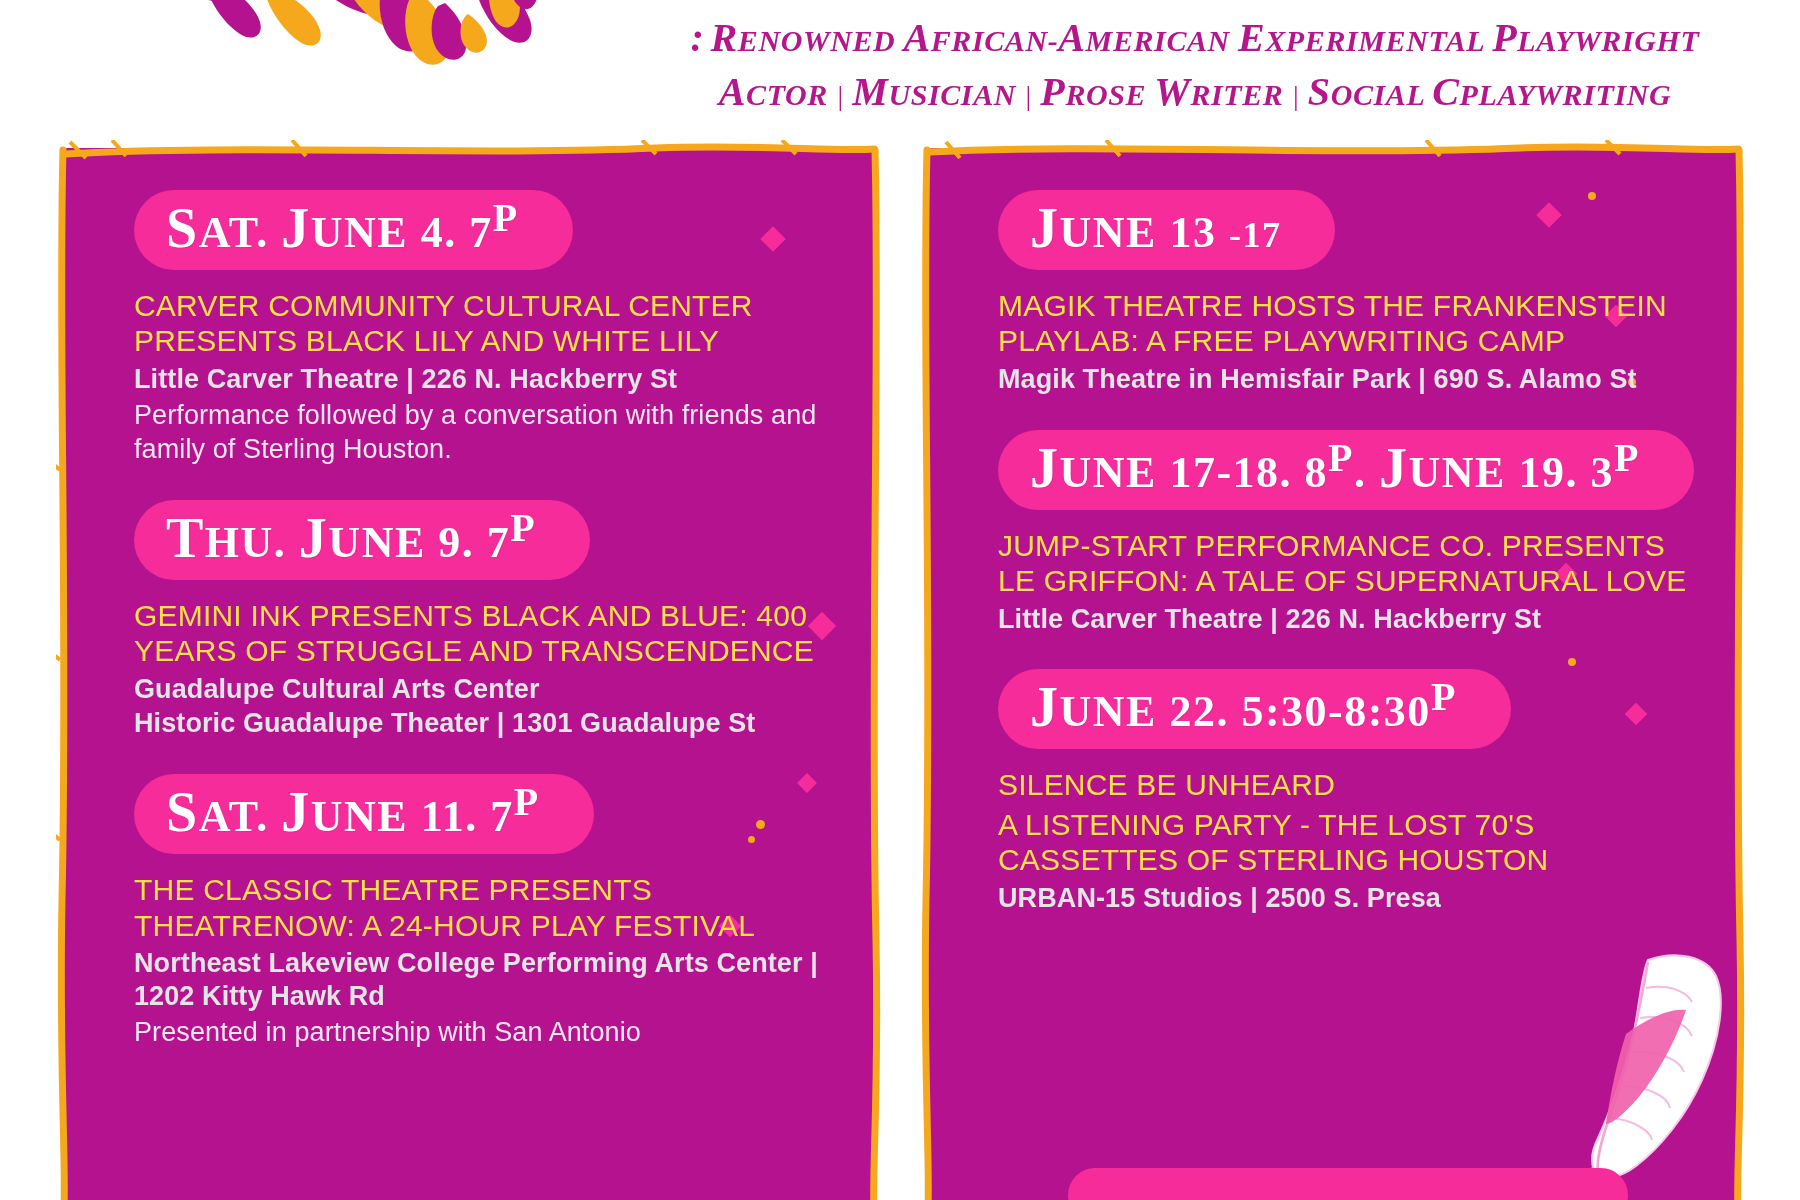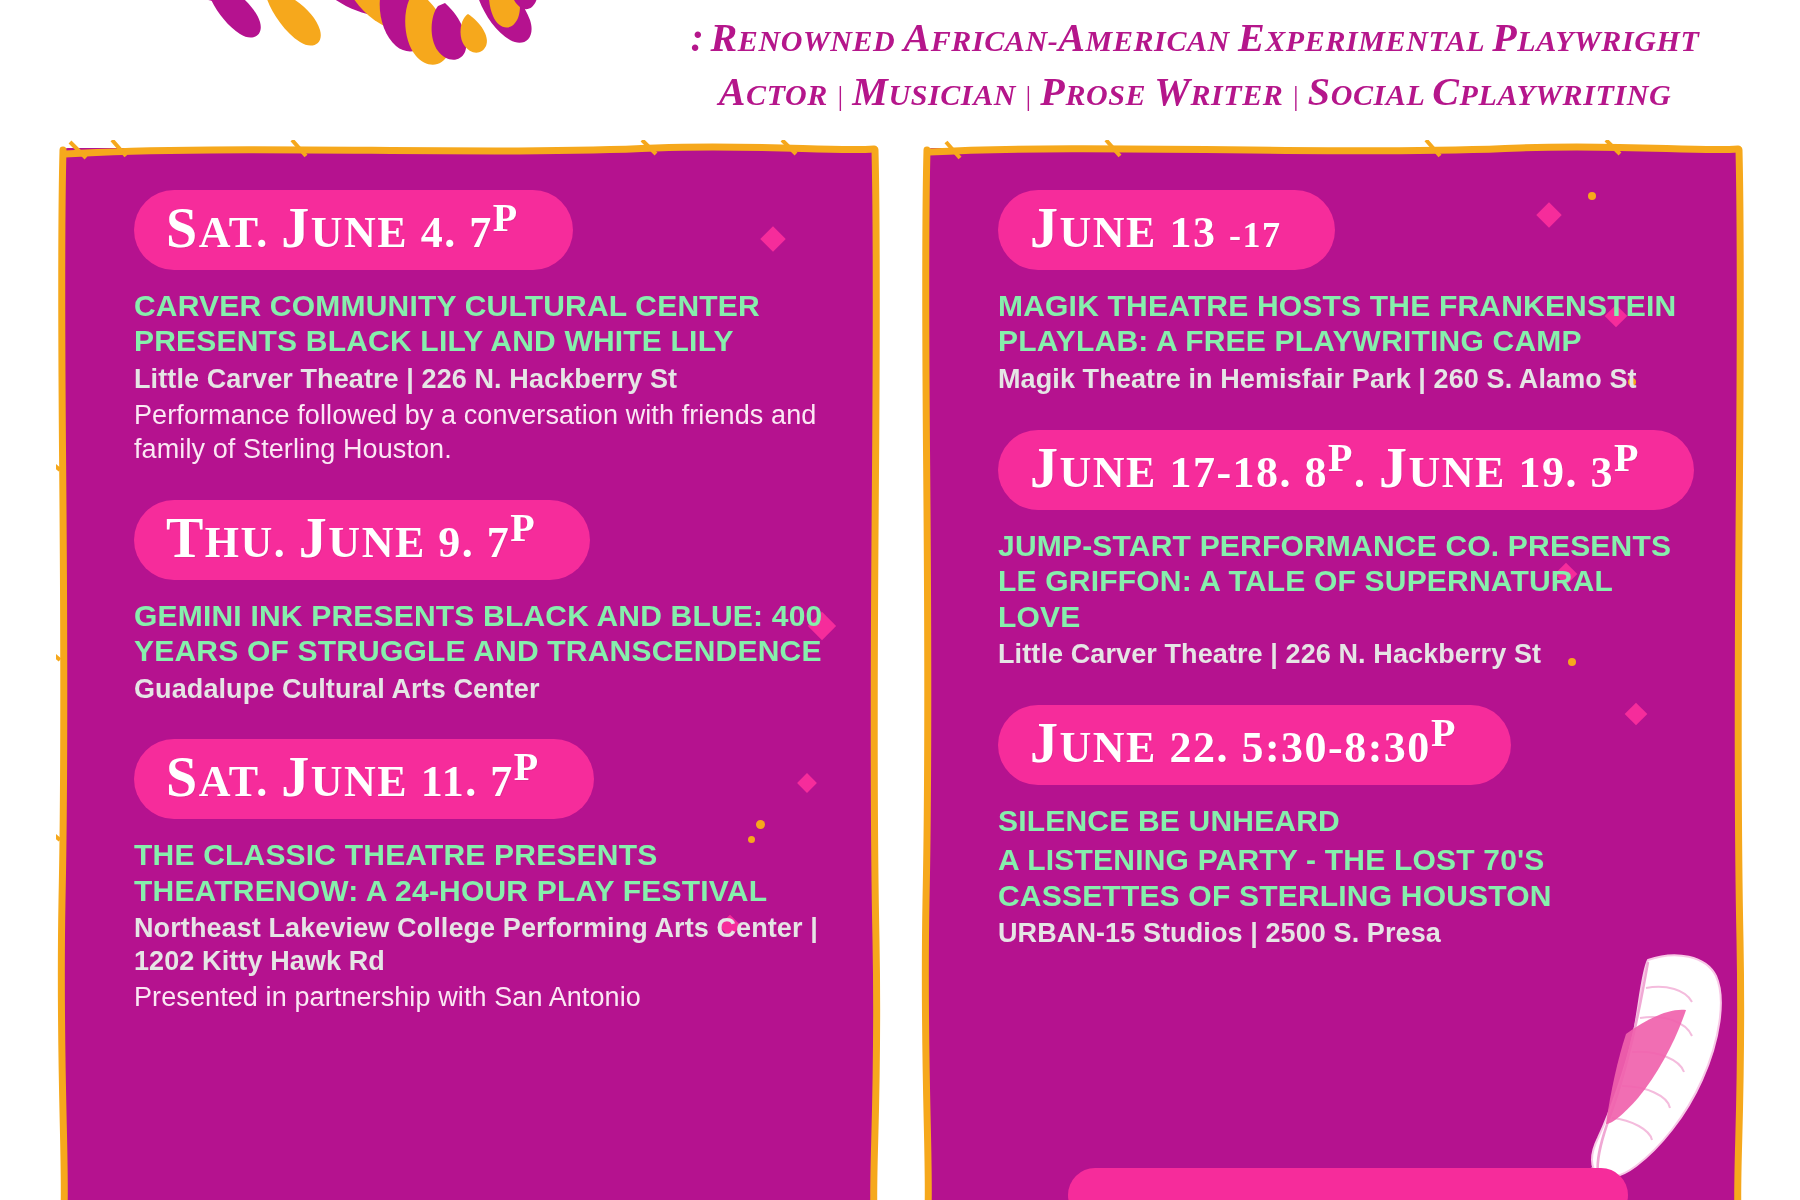--- a/index.html
+++ b/index.html
@@ -125,22 +125,22 @@
   }
   .date-pill .big { font-size: 56px; }
   .date-pill .sup {
     font-size: 40px;
     vertical-align: super;
     line-height: 0;
   }
 
   
   .ev-title {
-    color: #86efac;
-    font-weight: bold;
+    color: #fde047;
+    font-weight: normal;
     font-size: 30px;
     line-height: 1.18;
     letter-spacing: 0.2px;
     text-transform: uppercase;
     margin-bottom: 4px;
   }
   .ev-venue {
     color: #e5e5e5;
     font-weight: bold;
     font-size: 27px;
@@ -255,20 +255,21 @@
         <div class="ev-venue">Little Carver Theatre | 226 N. Hackberry St</div>
         <div class="ev-desc">Performance followed by a conversation with friends and family of Sterling Houston.</div>
       </div>
 
       <div class="event">
         <div class="date-pill">
           <span class="dtext"><span class="big">T</span>HU. <span class="big">J</span>UNE <span>9.</span> <span>7</span><span class="sup">P</span></span>
         </div>
         <div class="ev-title">GEMINI INK PRESENTS BLACK AND BLUE: 400 YEARS OF STRUGGLE AND TRANSCENDENCE</div>
         <div class="ev-venue">Guadalupe Cultural Arts Center</div>
+        <div class="ev-venue">Historic Guadalupe Theater | 1301 Guadalupe St</div>
       </div>
 
       <div class="event">
         <div class="date-pill">
           <span class="dtext"><span class="big">S</span>AT. <span class="big">J</span>UNE <span>11.</span> <span>7</span><span class="sup">P</span></span>
         </div>
         <div class="ev-title">THE CLASSIC THEATRE PRESENTS THEATRENOW: A 24-HOUR PLAY FESTIVAL</div>
         <div class="ev-venue">Northeast Lakeview College Performing Arts Center | 1202 Kitty Hawk Rd</div>
         <div class="ev-desc">Presented in partnership with San Antonio</div>
       </div>
@@ -293,21 +294,21 @@
     <span class="dot" style="left:700px; top:230px; width:8px; height:8px; background:#f6a81c;"></span>
     <span class="dot" style="left:640px; top:510px; width:8px; height:8px; background:#f6a81c;"></span>
 
     <div class="col-inner">
 
       <div class="event">
         <div class="date-pill">
           <span class="dtext"><span class="big">J</span>UNE <span>13</span> <span style="font-size:36px;">-17</span></span>
         </div>
         <div class="ev-title">MAGIK THEATRE HOSTS THE FRANKENSTEIN PLAYLAB: A FREE PLAYWRITING CAMP</div>
-        <div class="ev-venue">Magik Theatre in Hemisfair Park | 260 S. Alamo St</div>
+        <div class="ev-venue">Magik Theatre in Hemisfair Park | 690 S. Alamo St</div>
       </div>
 
       <div class="event">
         <div class="date-pill">
           <span class="dtext"><span class="big">J</span>UNE <span>17-18.</span> <span>8</span><span class="sup">P</span>. <span class="big">J</span>UNE <span>19.</span> <span>3</span><span class="sup">P</span></span>
         </div>
         <div class="ev-title">JUMP-START PERFORMANCE CO. PRESENTS LE GRIFFON: A TALE OF SUPERNATURAL LOVE</div>
         <div class="ev-venue">Little Carver Theatre | 226 N. Hackberry St</div>
       </div>
 

